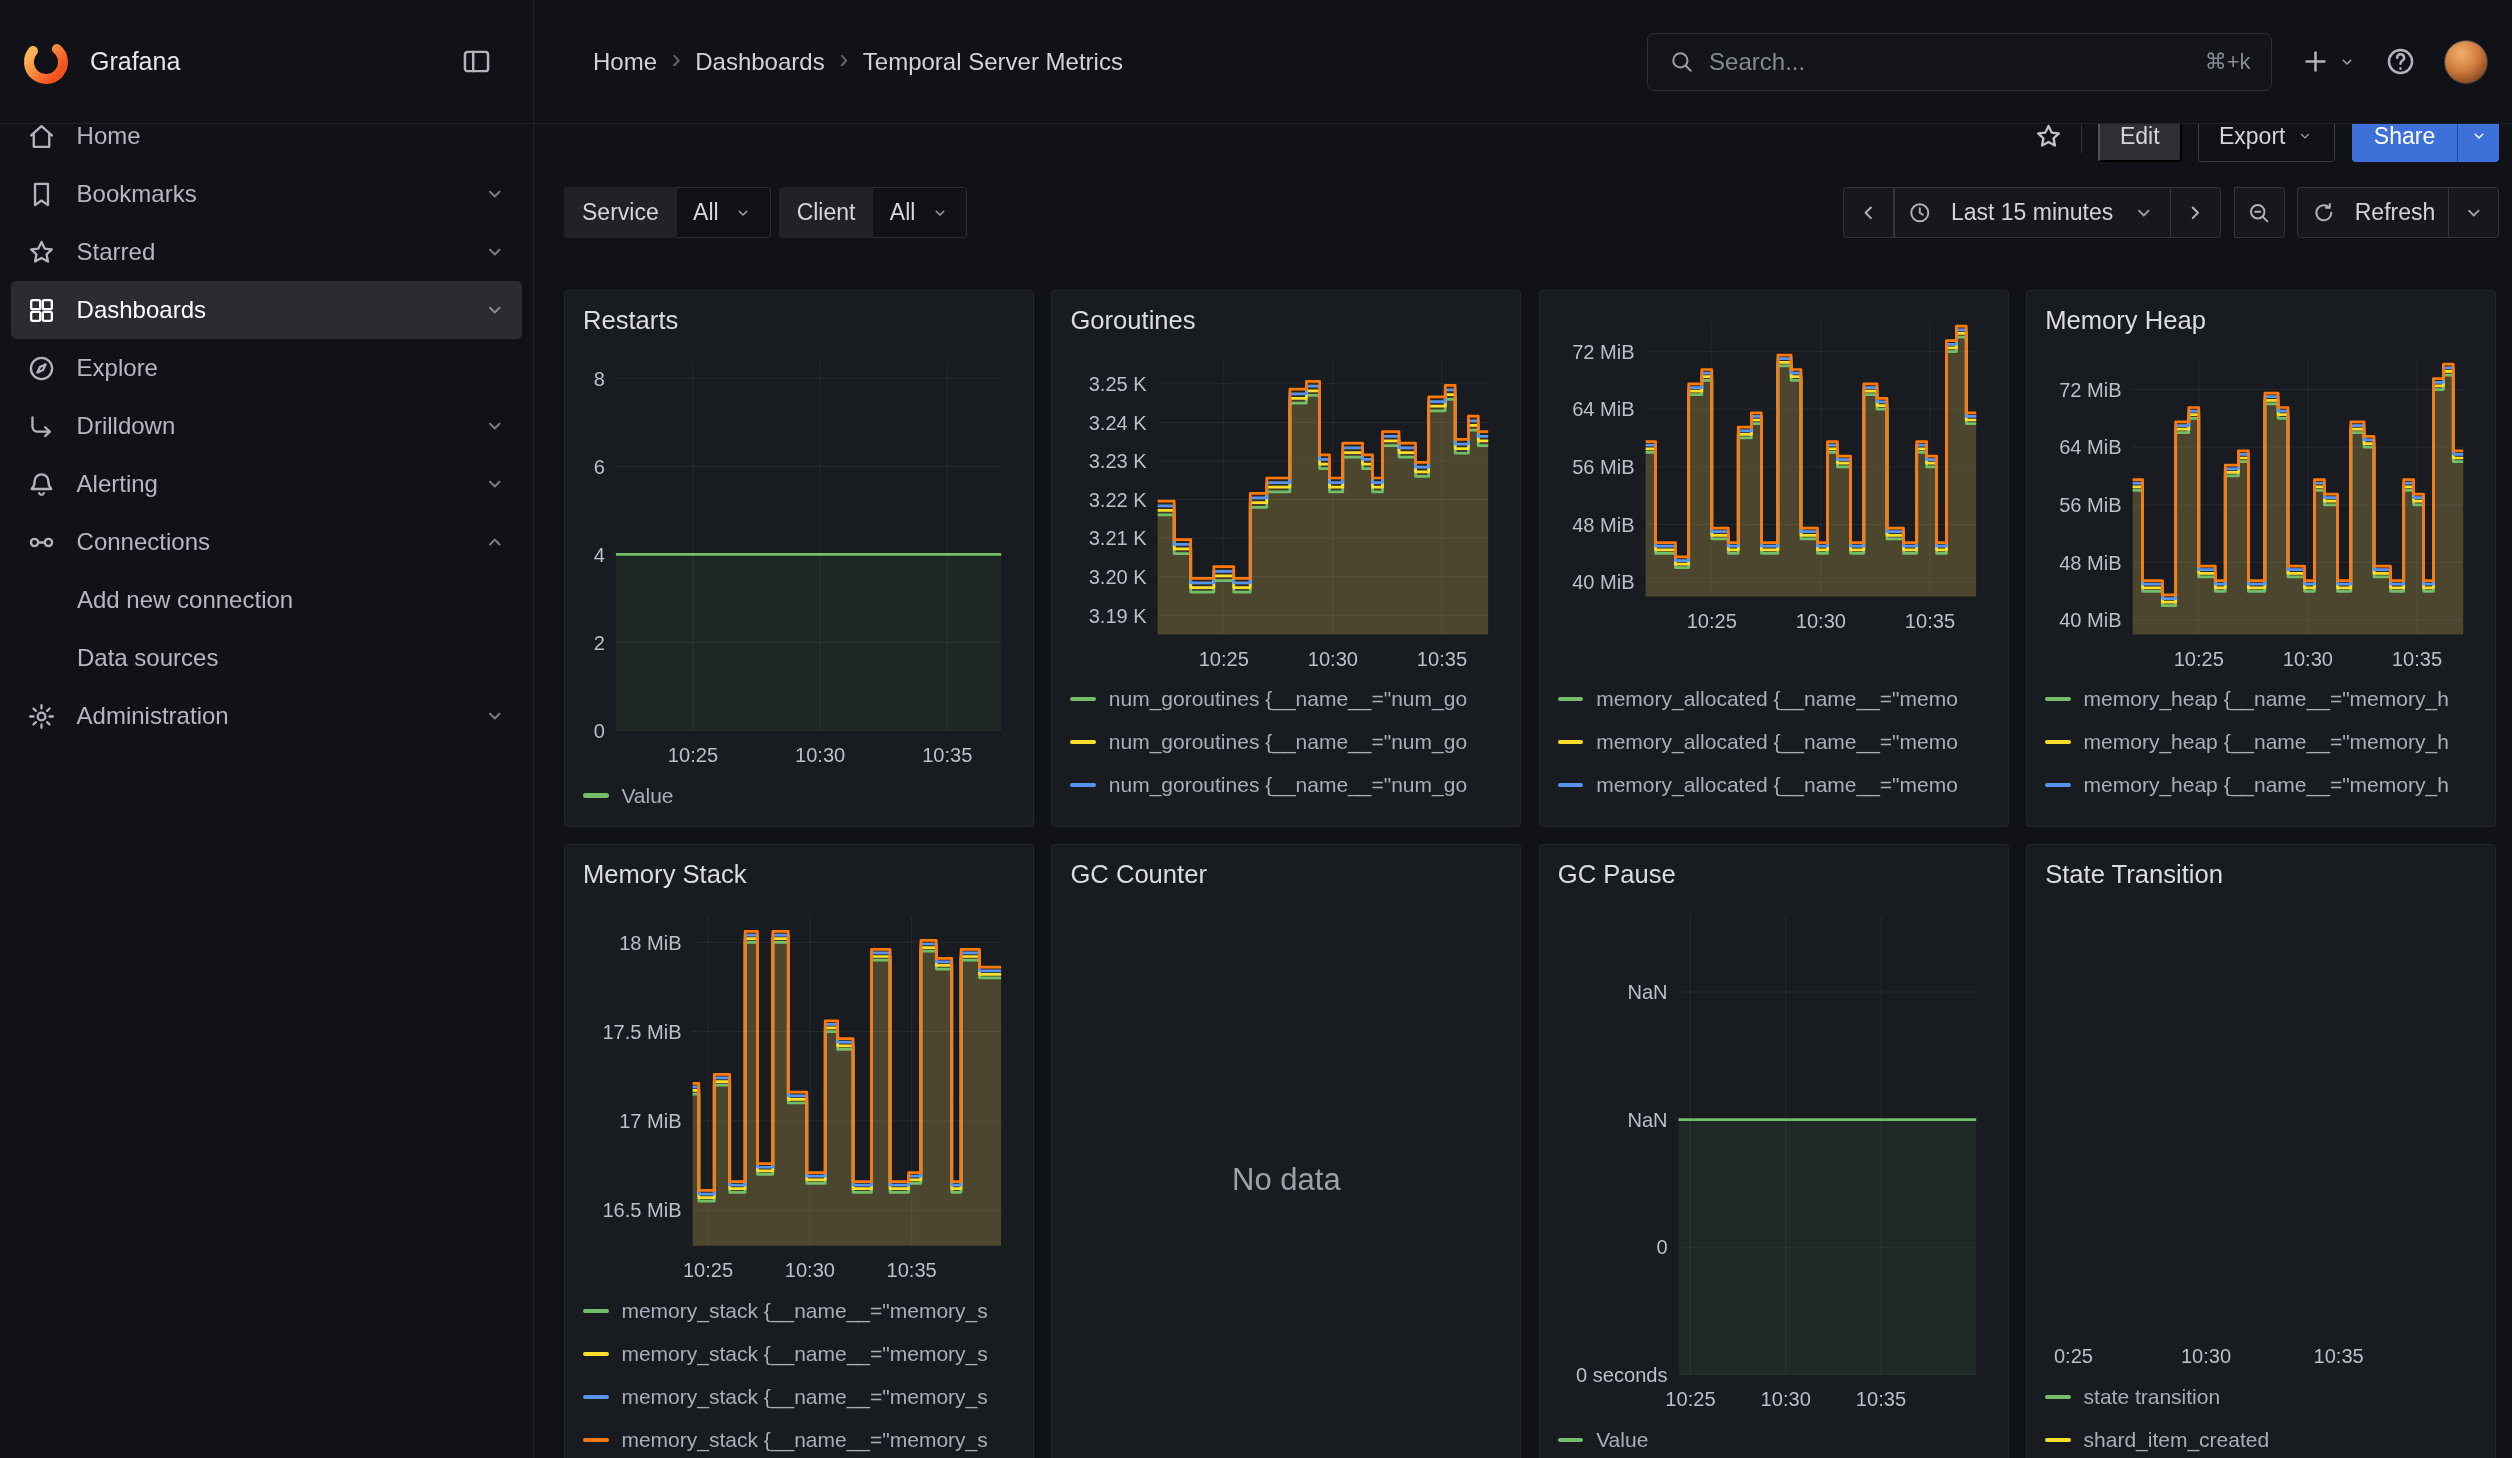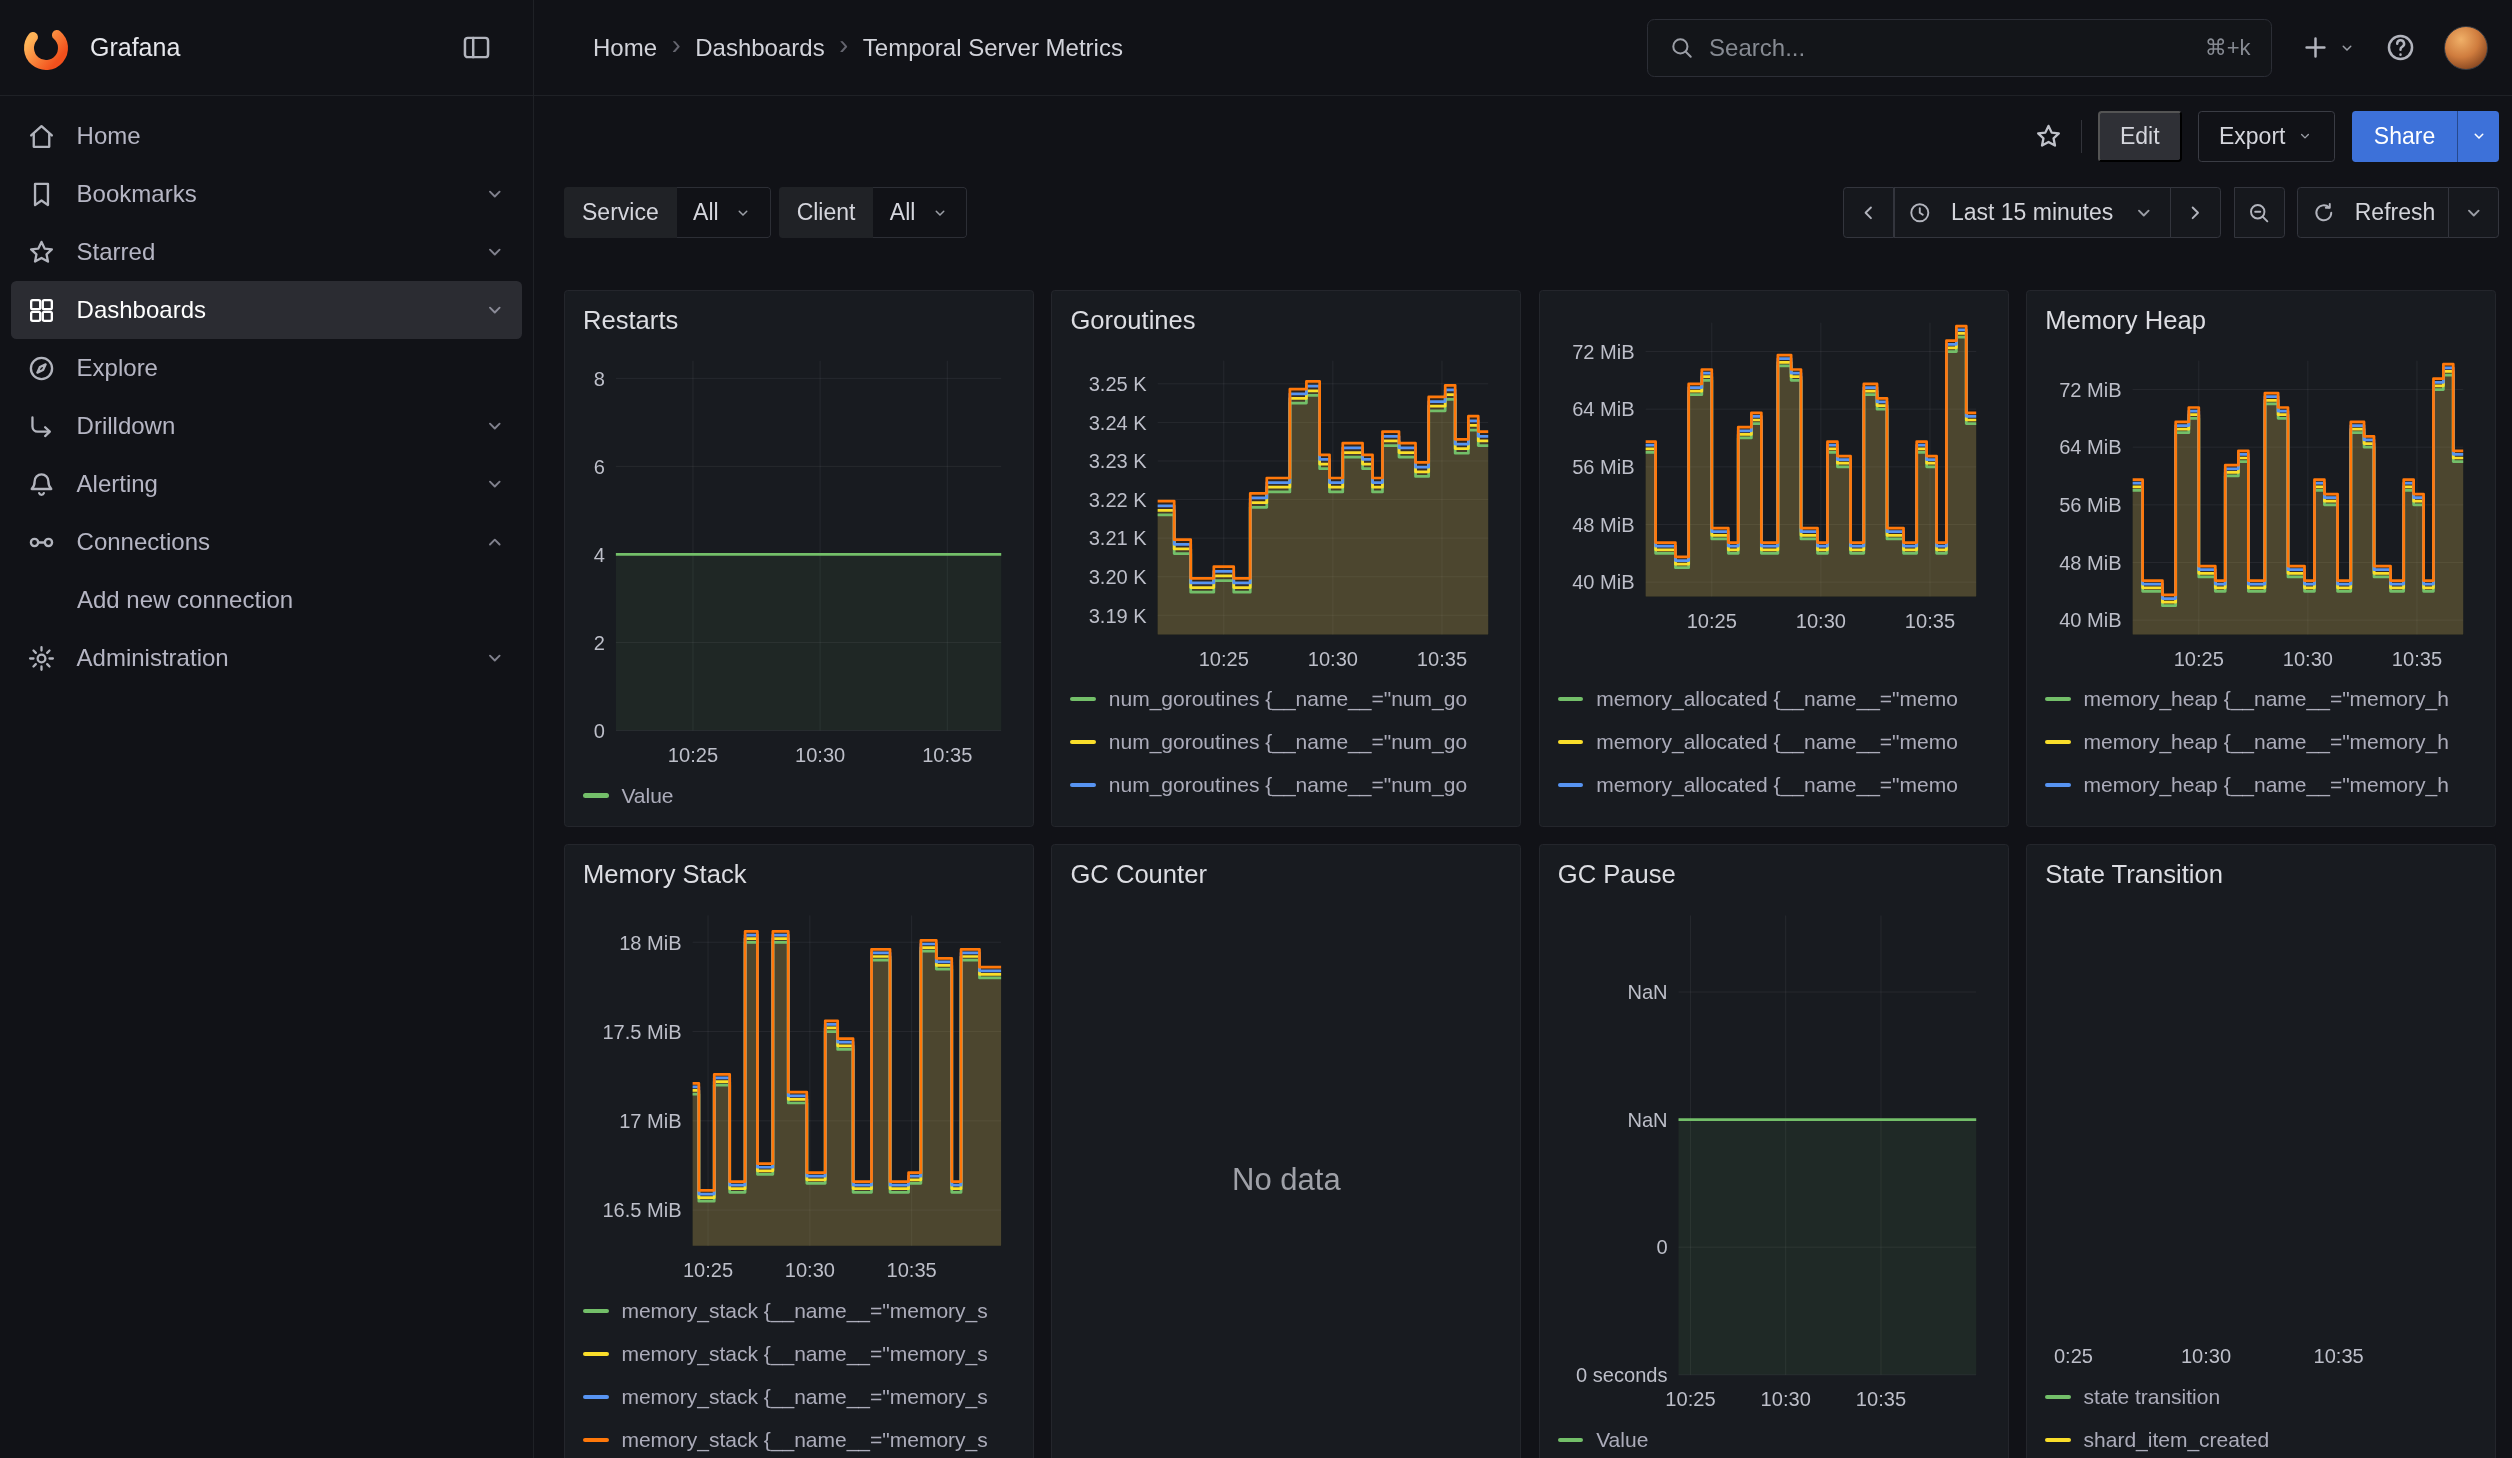--- a/index.html
+++ b/index.html
@@ -3,21 +3,21 @@
 <meta charset="utf-8">
 <style>
   * { margin:0; padding:0; box-sizing:border-box; }
   html,body { width:2512px; height:1458px; overflow:hidden; background:#111217;
     color:#ccccdc; font-family:"Liberation Sans", sans-serif; }
 
   .ic { display:inline-flex; align-items:center; justify-content:center; color:#b2b4bd; flex:none; }
   .ic svg { width:100%; height:100%; }
 
   
-  .topbar { position:absolute; top:0; left:0; right:0; height:96px; background:#111217;
+  .topbar { position:absolute; top:0; left:0; right:0; height:124px; background:#111217;
     border-bottom:0.9px solid #1f2126; display:flex; align-items:center; z-index:20; }
   .tb-left { width:534px; height:100%; display:flex; align-items:center; position:relative;
     border-right:0.9px solid #1f2126; flex:none; }
   .logo { width:48px; height:48px; margin-left:22px; }
   .brand { margin-left:20px; font-size:25px; color:#e6e7ec; }
   .dock-toggle { position:absolute; right:40px; width:33px; height:33px; cursor:pointer; }
   .breadcrumb { display:flex; align-items:center; gap:14.6px; margin-left:59px; font-size:24px; }
   .crumb { color:#d2d3da; }
   .crumb-sep { color:rgba(204,204,220,0.45); font-size:27px; line-height:1; padding-bottom:3.7px; }
   .search-box { margin-left:auto; width:625px; height:58px; background:#131519; border:0.9px solid #2c2e36;
@@ -266,20 +266,23 @@
       </span>
       <span>Connections</span>
       <span class="ic side-chevron">
         <svg viewBox="0 0 24 24" fill="none" stroke="currentColor" stroke-width="1.8" stroke-linecap="round" stroke-linejoin="round">
           <path d="M7.5 14.5 12 10l4.5 4.5"></path>
         </svg>
       </span>
     </div>
     <div class="side-item indent">
       <span>Add new connection</span>
+    </div>
+    <div class="side-item indent">
+      <span>Data sources</span>
     </div>
     <div class="side-item">
       <span class="ic s-icon">
         <svg viewBox="0 0 24 24" fill="none" stroke="currentColor" stroke-width="1.8" stroke-linecap="round" stroke-linejoin="round">
           <circle cx="12" cy="12" r="3"></circle>
           <path d="M12 3.2v2.6M12 18.2v2.6M3.2 12h2.6M18.2 12h2.6M5.8 5.8l1.8 1.8M16.4 16.4l1.8 1.8M18.2 5.8l-1.8 1.8M7.6 16.4l-1.8 1.8"></path>
         </svg>
       </span>
       <span>Administration</span>
       <span class="ic side-chevron">

